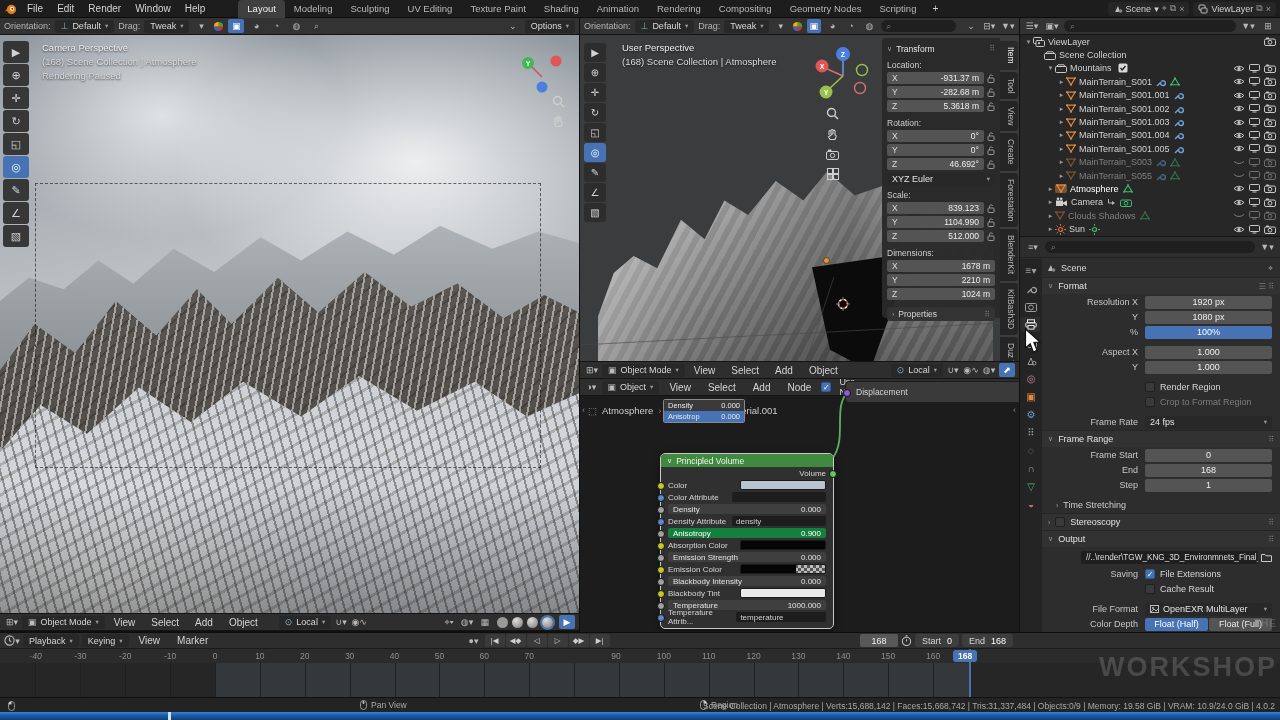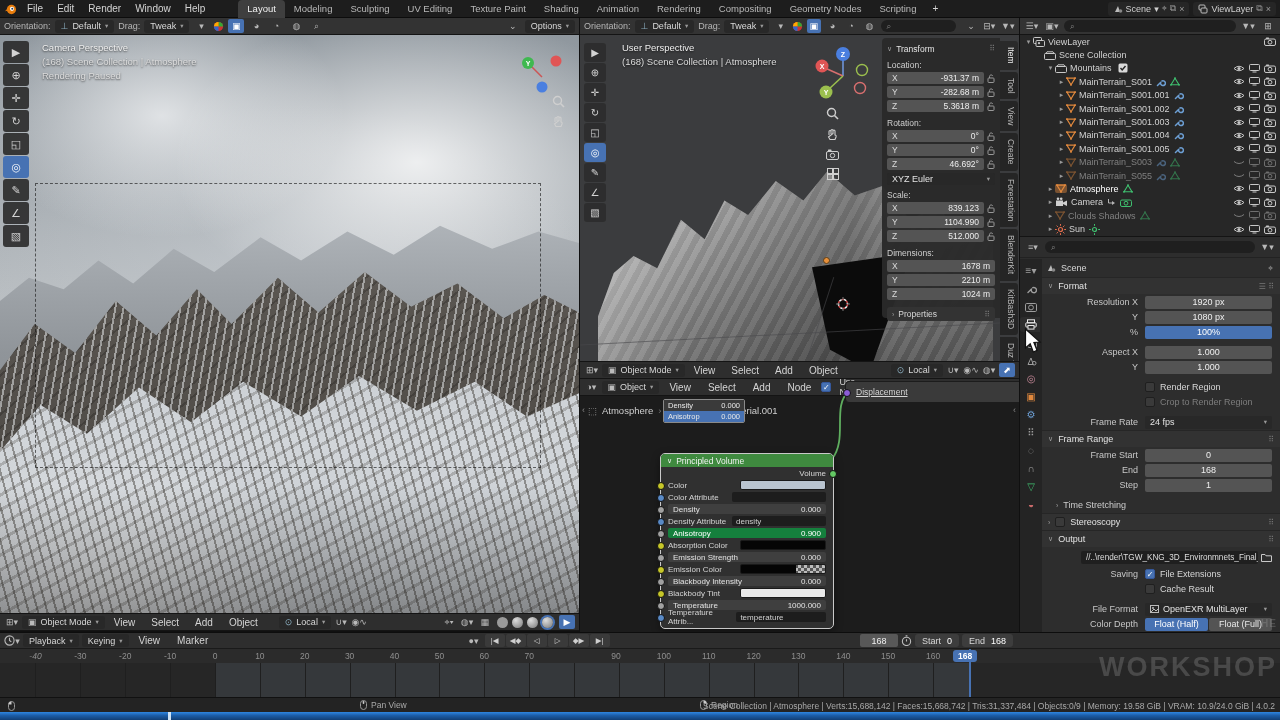--- a/index.html
+++ b/index.html
@@ -657,21 +657,21 @@
           <span>0.000</span>
         </div>
         <div style="display: flex; justify-content: space-between; padding: 0px 4px; font-size: 7.5px; height: 11px; line-height: 11px; color: rgb(232, 232, 232); background: rgb(71, 114, 179);">
           <span>Anisotrop</span>
           <span>0.000</span>
         </div>
       </div>
     <svg class="abs" style="left:0;top:0;pointer-events:none;" width="439" height="253">
       <path d="M252 80 C 268 60, 252 28, 268 13" fill="none" stroke="#5fae5f" stroke-width="1.8"></path>
     </svg>
-    <div class="abs" style="left:265px;top:2px;width:172px;height:20px;background:#3a3a3a;border:1px solid #1c1c1c;border-radius:4px;display:flex;align-items:center;padding:0 10px;font-size:8.5px;color:#d5d5d5;text-decoration:underline;">
+    <div class="abs" style="left:265px;top:2px;width:172px;height:20px;background:#3a3a3a;border:1px solid #1c1c1c;border-radius:4px;display:flex;align-items:center;padding:0 10px;font-size:8.5px;color:#d5d5d5;">
       <span style="position:absolute;left:-3px;top:7px;width:6px;height:6px;border-radius:50%;background:#8b5cd6;border:1px solid #111;"></span>
       <span>Displacement</span>
     </div>
     <div id="node">
       <div id="node-head">
           <span style="font-size:7px;">∨</span>
           <span>Principled Volume</span>
         </div>
       <div class="nrow">
         <span class="grow"></span>
@@ -1417,21 +1417,21 @@
         </div>
         <div style="height: 4px;"></div>
         <div class="prow">
           <span class="pl"></span>
           <span class="ck"></span>
           <span class="cklbl">Render Region</span>
         </div>
         <div class="prow">
           <span class="pl"></span>
           <span class="ck"></span>
-          <span class="cklbl" style="color:#7d7d7d;">Crop to Render Region</span>
+          <span class="cklbl" style="color:#7d7d7d;">Crop to Format Region</span>
         </div>
         <div style="height: 4px;"></div>
         <div class="prow">
           <span class="pl">Frame Rate</span>
           <span class="pdrop">
             <span>24 fps</span>
             <span class="car">▾</span>
           </span>
         </div>
         <div class="sec-head">

